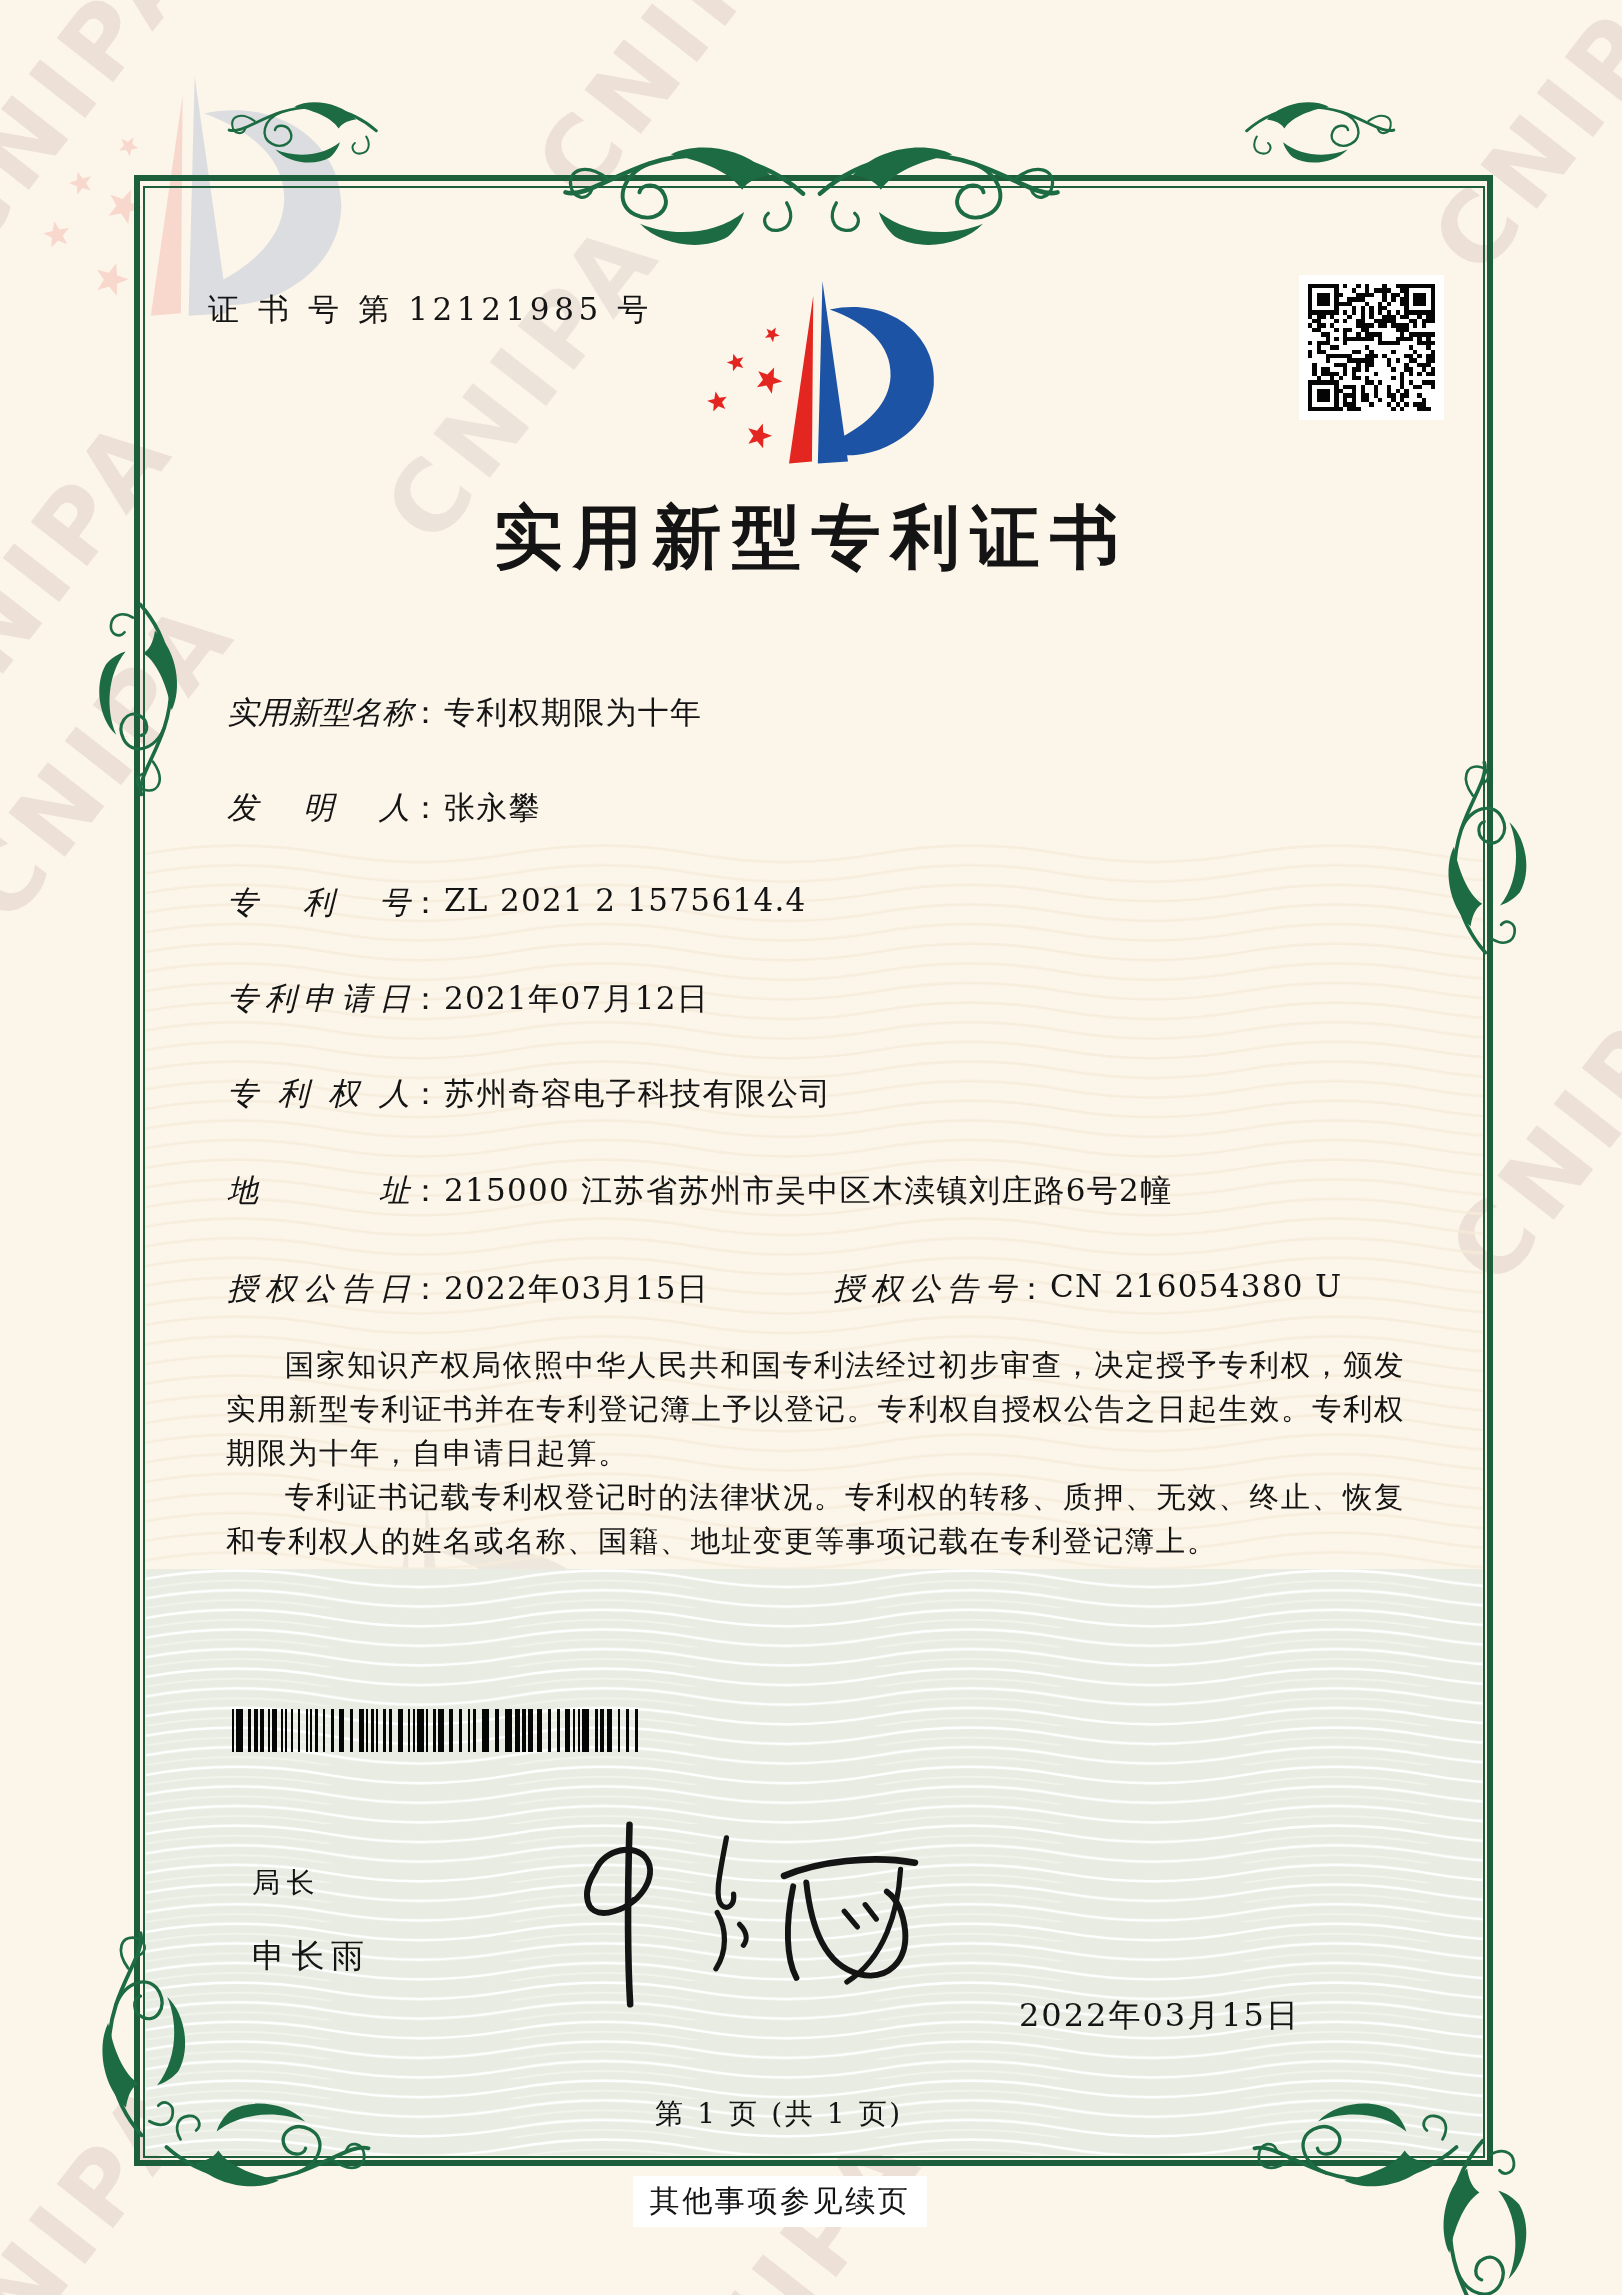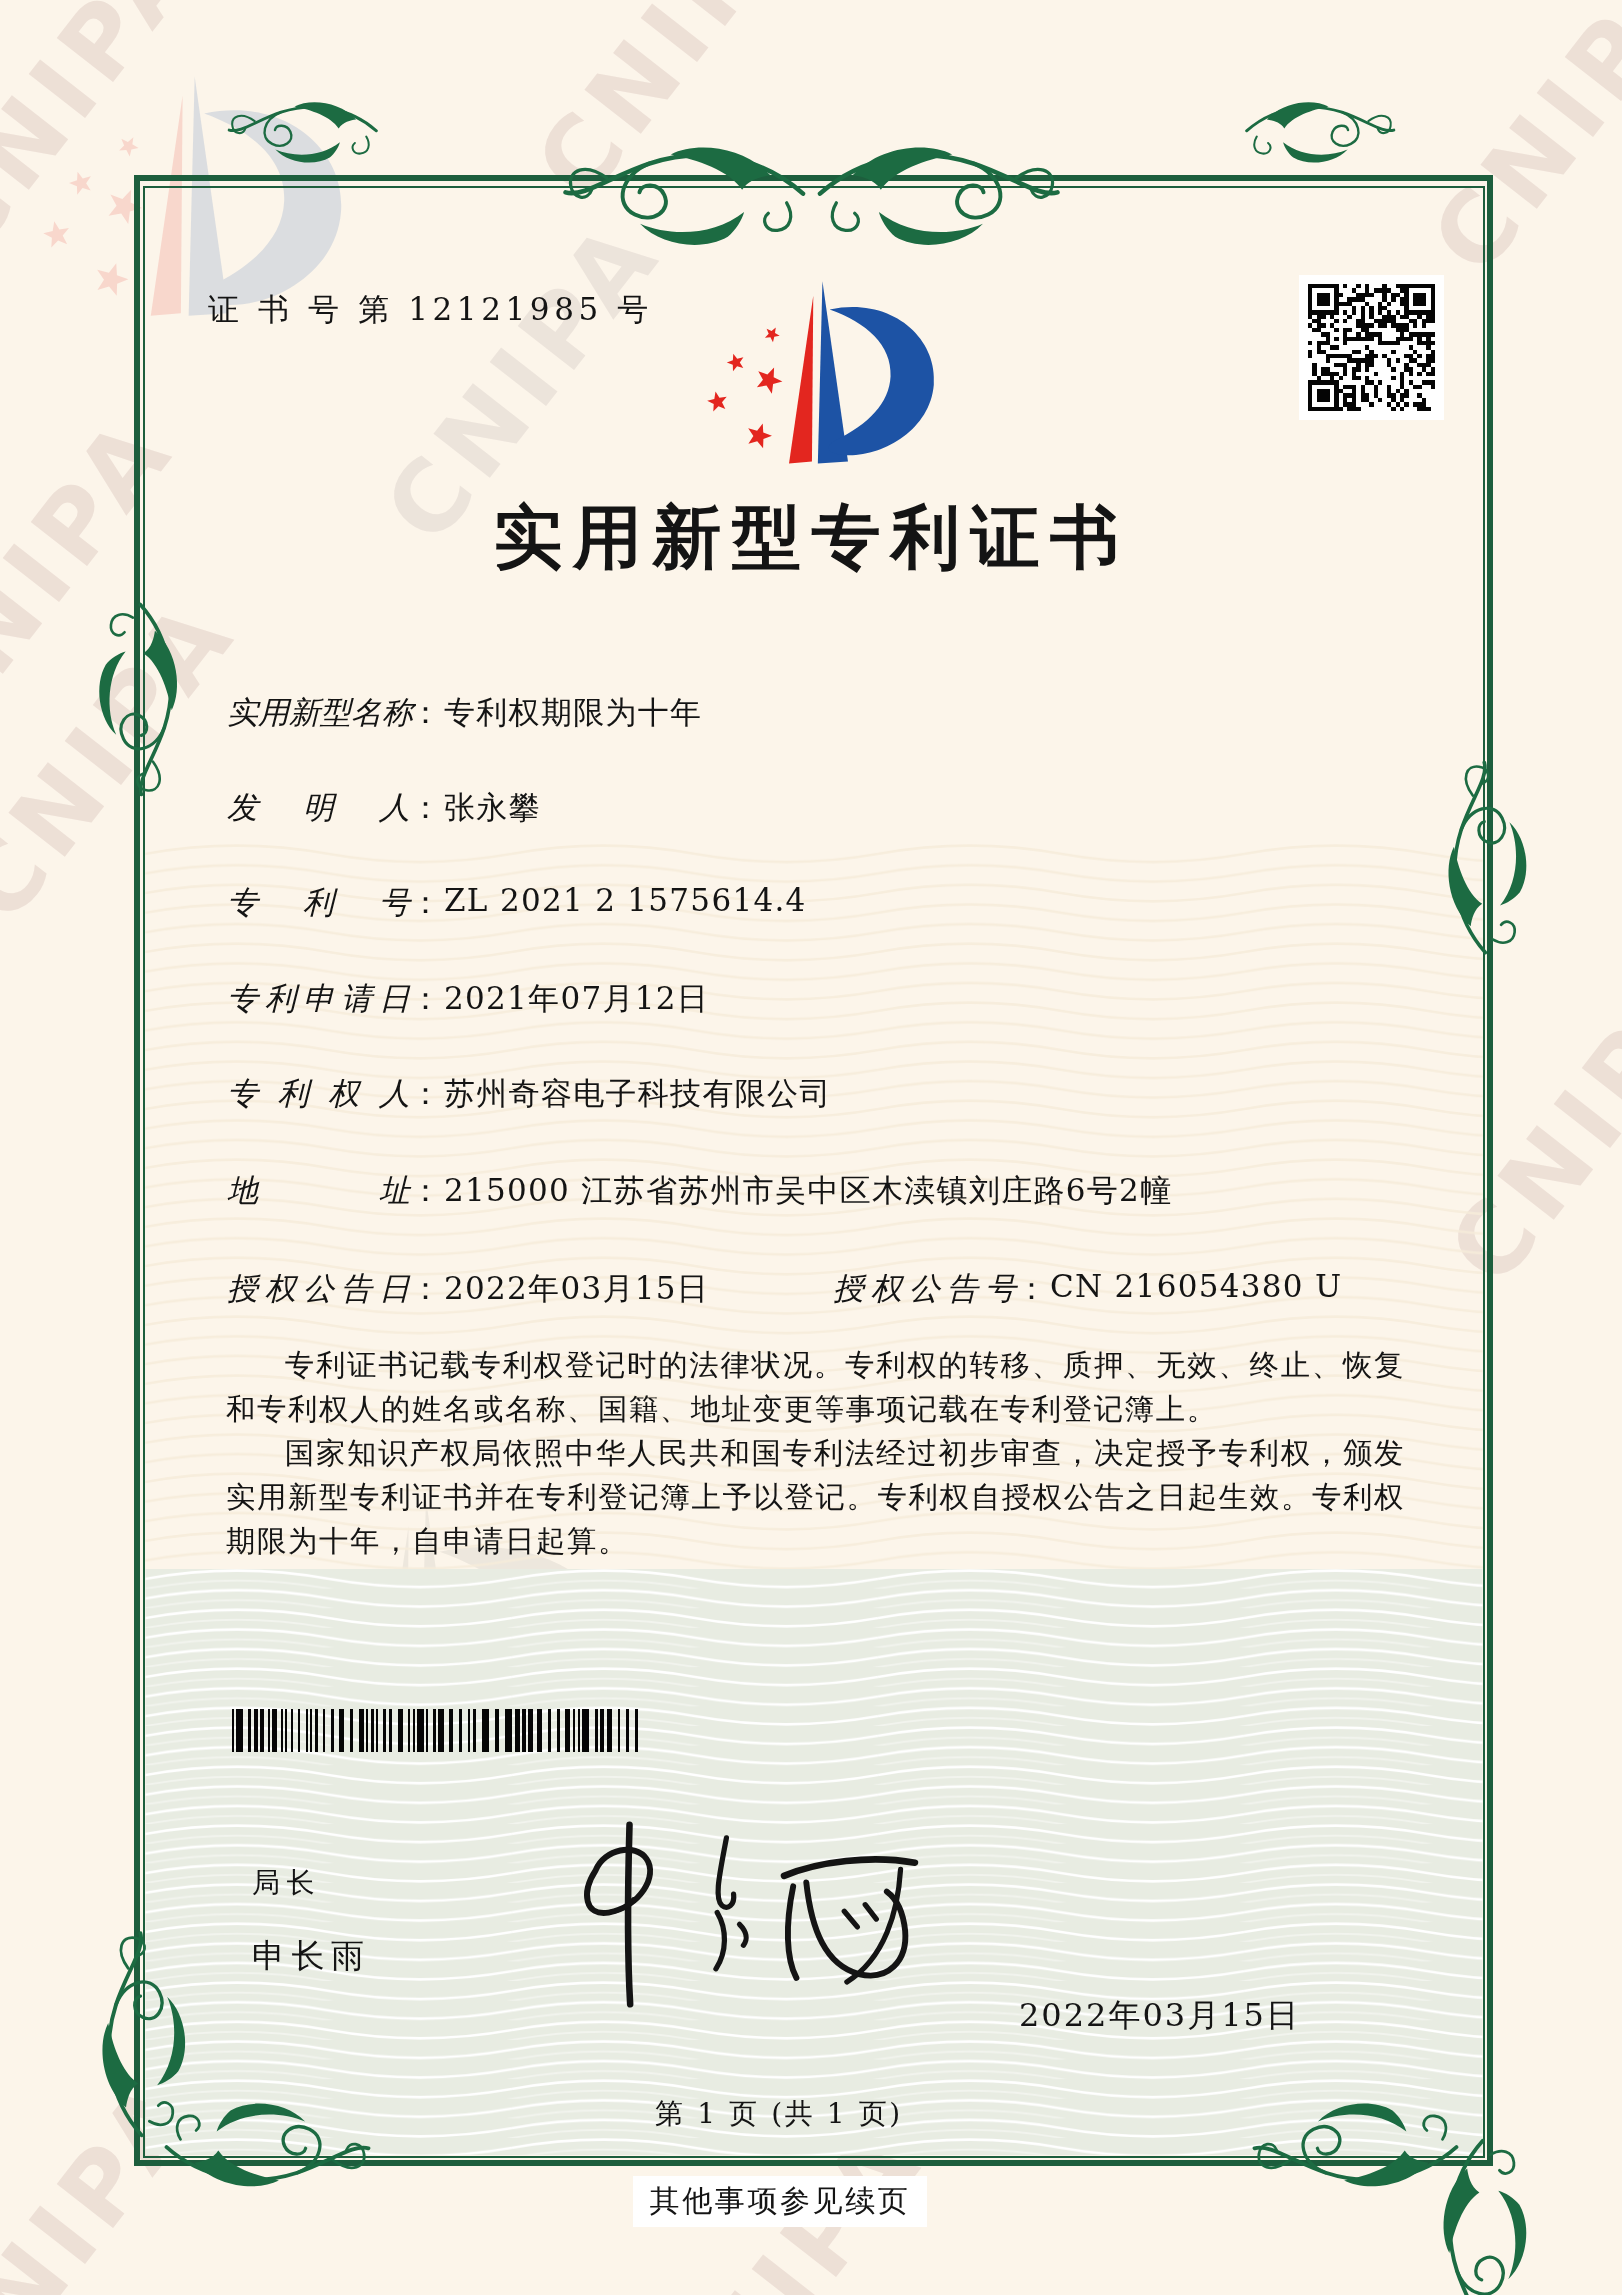--- a/index.html
+++ b/index.html
@@ -475,22 +475,22 @@
   <span class="flabel">地址</span><span class="colon">：</span><span class="fvalue">215000 江苏省苏州市吴中区木渎镇刘庄路6号2幢</span>
 </div>
 <div class="row" style="top:1268px">
   <span class="flabel">授权公告日</span><span class="colon">：</span><span class="fvalue">2022年03月15日</span>
 </div>
 <div class="grant2" style="top:1268px">
   <span class="flabel">授权公告号</span><span class="colon">：</span><span class="fvalue">CN 216054380 U</span>
 </div>
 
 <div class="abs bodytext">
+  <p>国家知识产权局依照中华人民共和国专利法经过初步审查，决定授予专利权，颁发实用新型专利证书并在专利登记簿上予以登记。专利权自授权公告之日起生效。专利权期限为十年，自申请日起算。</p>
   <p>专利证书记载专利权登记时的法律状况。专利权的转移、质押、无效、终止、恢复和专利权人的姓名或名称、国籍、地址变更等事项记载在专利登记簿上。</p>
-  <p>国家知识产权局依照中华人民共和国专利法经过初步审查，决定授予专利权，颁发实用新型专利证书并在专利登记簿上予以登记。专利权自授权公告之日起生效。专利权期限为十年，自申请日起算。</p>
 </div>
 
 <div class="abs barcode" id="barcode"><b style="width:2px;margin-right:2px"></b><b style="width:7.2px;margin-right:4.6px"></b><b style="width:3.3px;margin-right:3.3px"></b><b style="width:3.3px;margin-right:2.6px"></b><b style="width:3.3px;margin-right:4.6px"></b><b style="width:2px;margin-right:2px"></b><b style="width:5.2px;margin-right:3.3px"></b><b style="width:2px;margin-right:2.6px"></b><b style="width:2px;margin-right:3.3px"></b><b style="width:2px;margin-right:5.9px"></b><b style="width:2px;margin-right:5.9px"></b><b style="width:2px;margin-right:2px"></b><b style="width:2px;margin-right:2.6px"></b><b style="width:3.3px;margin-right:4.6px"></b><b style="width:2px;margin-right:5.9px"></b><b style="width:3.3px;margin-right:4.6px"></b><b style="width:5.2px;margin-right:5.9px"></b><b style="width:3.3px;margin-right:5.9px"></b><b style="width:5.2px;margin-right:2px"></b><b style="width:2px;margin-right:2.6px"></b><b style="width:3.3px;margin-right:2px"></b><b style="width:2px;margin-right:4.6px"></b><b style="width:3.3px;margin-right:3.3px"></b><b style="width:3.3px;margin-right:5.9px"></b><b style="width:5.2px;margin-right:4.6px"></b><b style="width:2px;margin-right:2.6px"></b><b style="width:2px;margin-right:2px"></b><b style="width:7.2px;margin-right:2.6px"></b><b style="width:2px;margin-right:4.6px"></b><b style="width:3.3px;margin-right:2px"></b><b style="width:5.2px;margin-right:5.9px"></b><b style="width:3.3px;margin-right:5.9px"></b><b style="width:3.3px;margin-right:5.9px"></b><b style="width:2px;margin-right:3.3px"></b><b style="width:3.3px;margin-right:5.9px"></b><b style="width:7.2px;margin-right:5.9px"></b><b style="width:3.3px;margin-right:5.9px"></b><b style="width:7.2px;margin-right:3.3px"></b><b style="width:5.2px;margin-right:2px"></b><b style="width:3.3px;margin-right:2.6px"></b><b style="width:5.2px;margin-right:3.3px"></b><b style="width:5.2px;margin-right:5.9px"></b><b style="width:3.3px;margin-right:5.9px"></b><b style="width:3.3px;margin-right:4.6px"></b><b style="width:5.2px;margin-right:3.3px"></b><b style="width:2px;margin-right:2.6px"></b><b style="width:2px;margin-right:2px"></b><b style="width:7.2px;margin-right:5.9px"></b><b style="width:3.3px;margin-right:2px"></b><b style="width:3.3px;margin-right:3.3px"></b><b style="width:5.2px;margin-right:5.9px"></b><b style="width:2px;margin-right:5.9px"></b><b style="width:3.3px;margin-right:5.9px"></b><b style="width:3.3px;margin-right:5.9px"></b></div>
 
 <div class="abs sig-title">局长</div>
 <div class="abs sig-name">申长雨</div>
 
 <svg class="abs sigsvg" width="419" height="203" viewBox="0 0 640 310">
   <g fill="none" stroke="#141414" stroke-linecap="round" stroke-linejoin="round">
 

